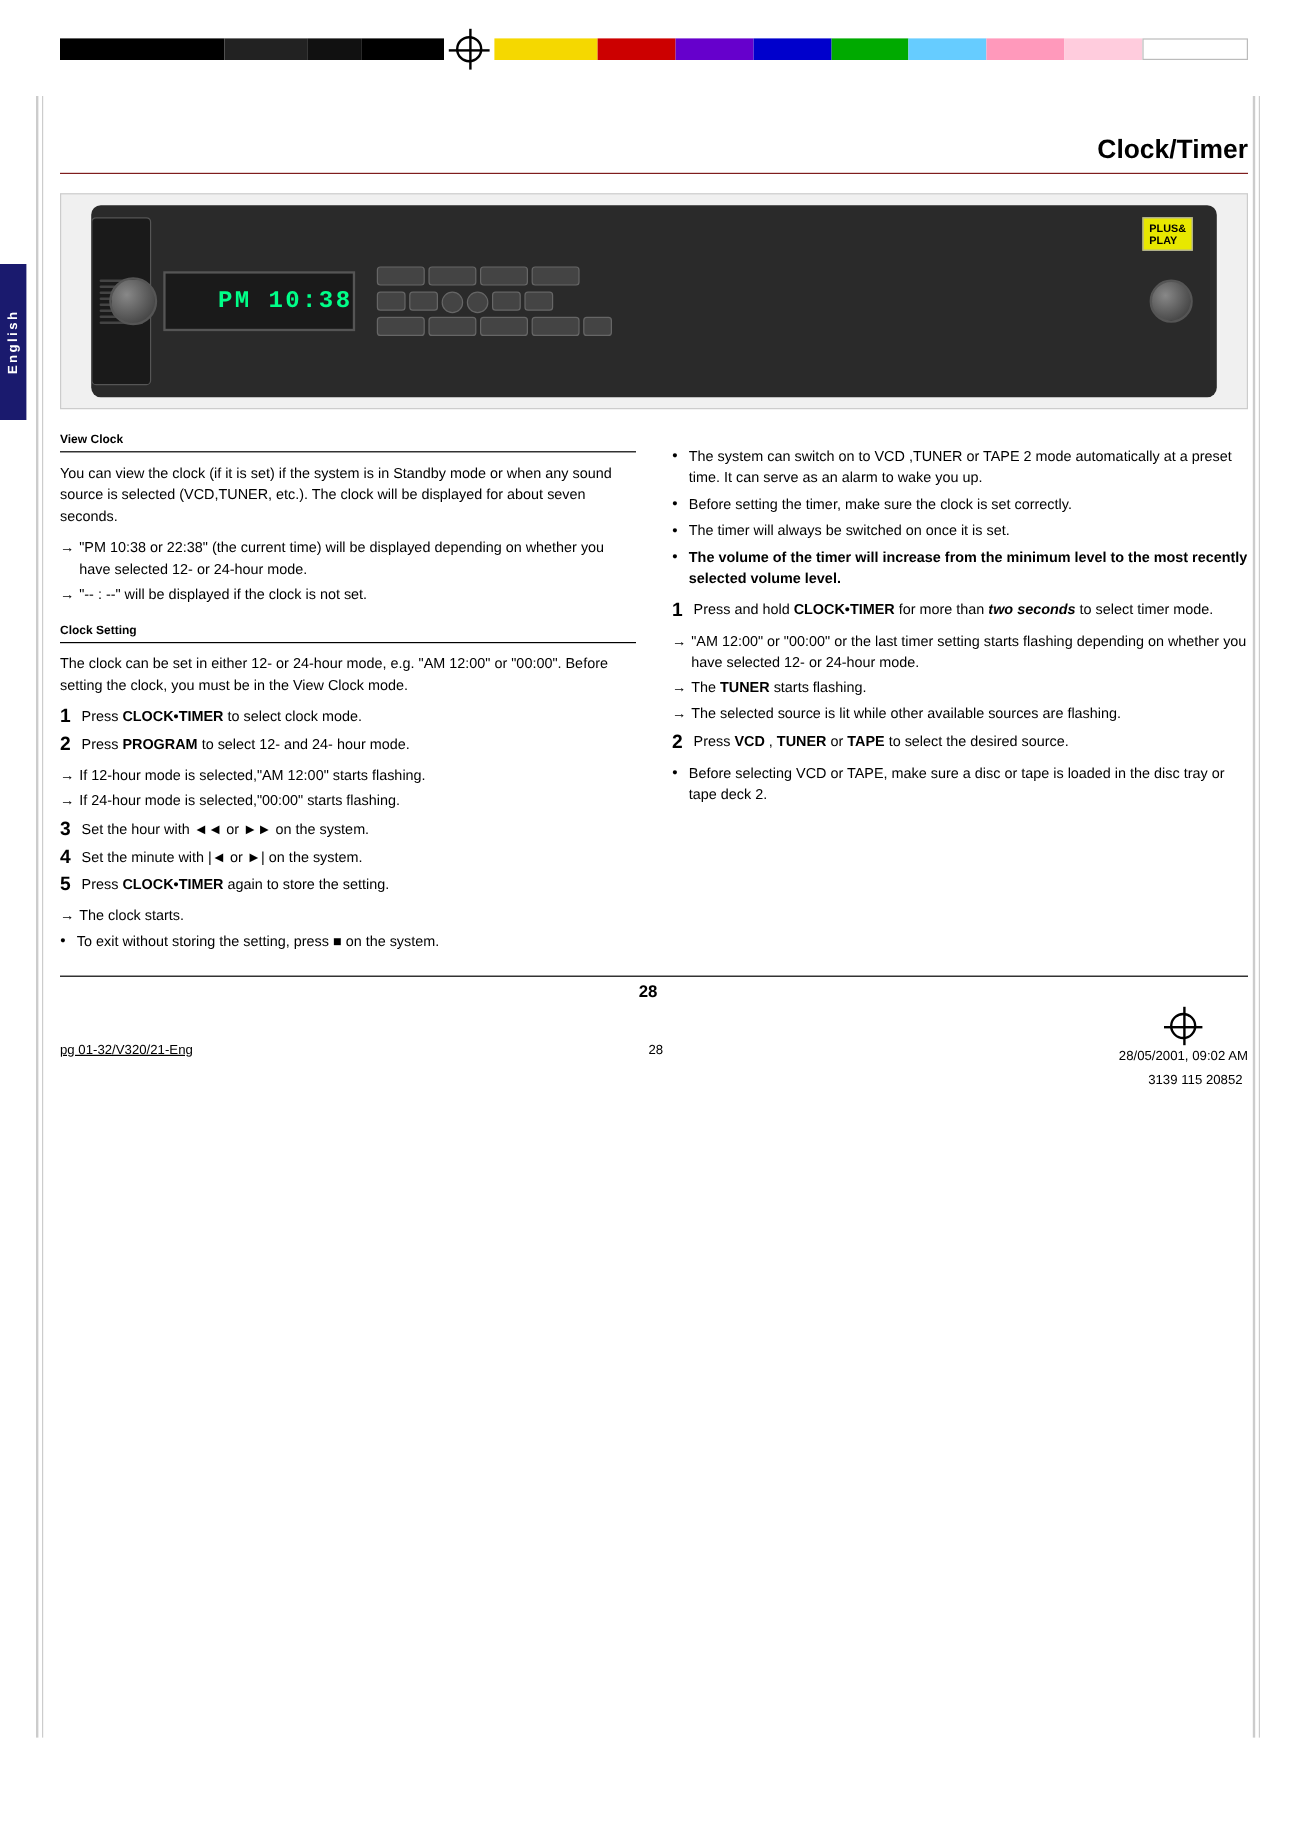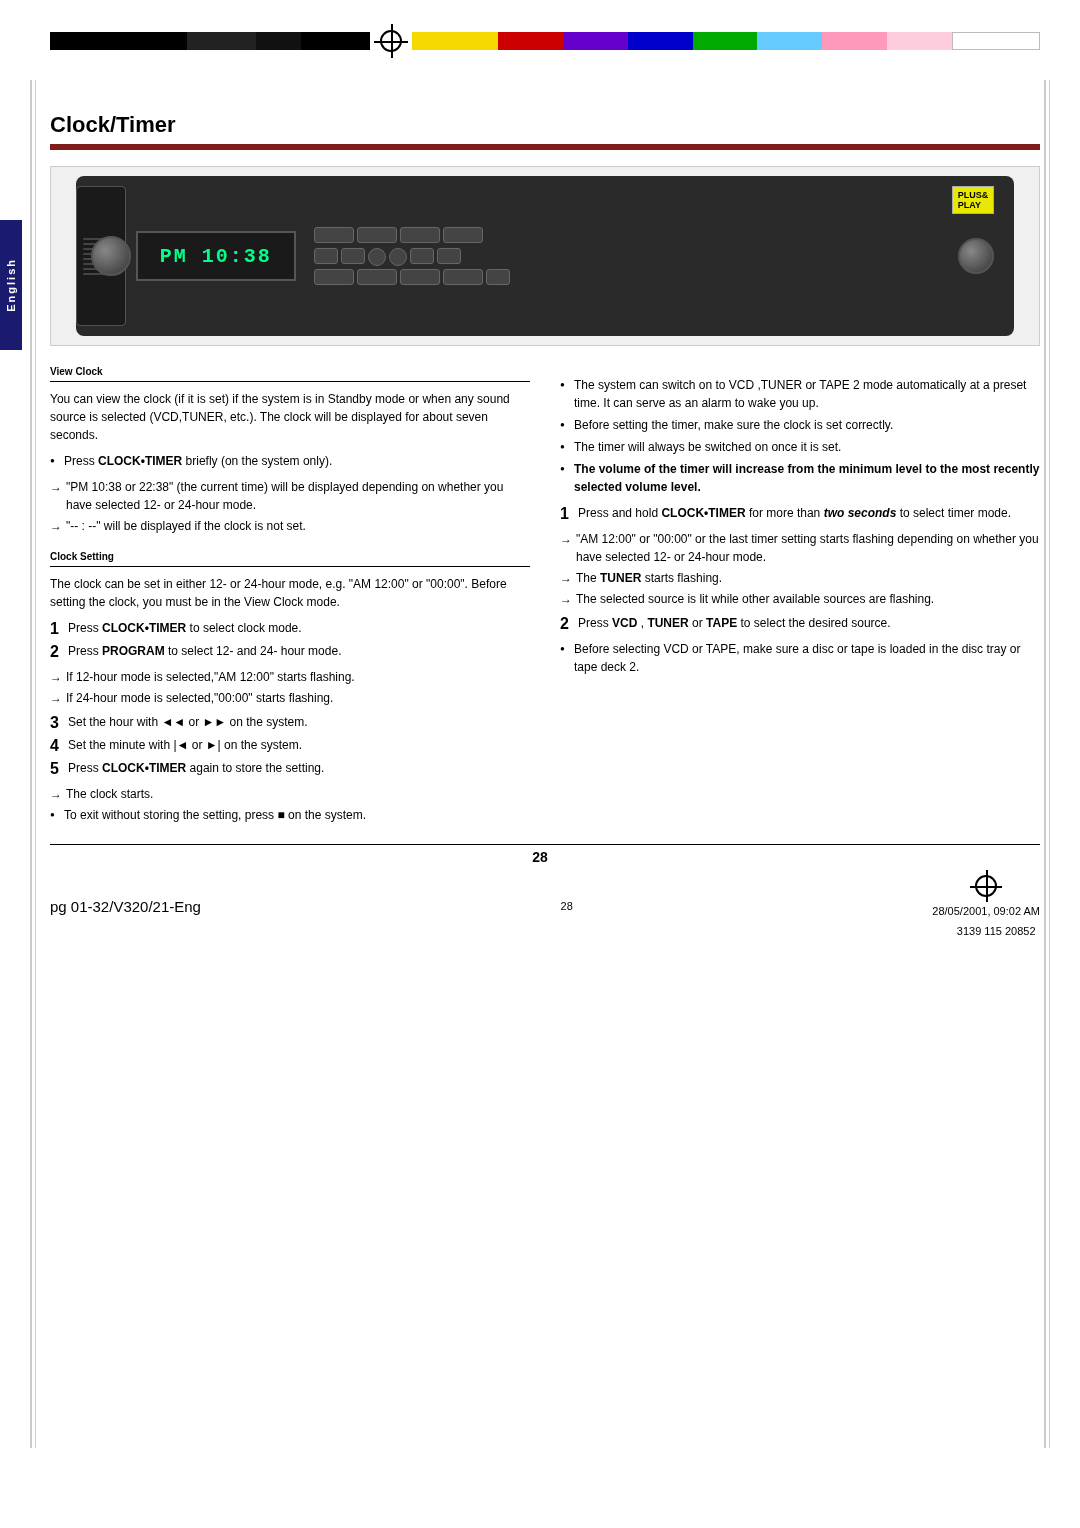--- a/index.html
+++ b/index.html
@@ -37,23 +37,24 @@
     
     .main-content {
       margin: 0 40px 0 50px;
       padding-top: 60px;
     }
 
     
     .page-title {
       font-size: 22px;
       font-weight: bold;
-      border-bottom: 6px solid #7f1d1d;
+      border-bottom: 1px solid #7f1d1d;
       padding-bottom: 6px;
       margin-bottom: 16px;
+      text-align: right;
     }
 
     
     .device-image {
       border: 1px solid #ccc;
       margin-bottom: 20px;
       background: #f0f0f0;
       width: 100%;
       height: 180px;
       position: relative;
@@ -72,21 +73,21 @@
       align-items: center;
     }
     .device-display {
       background: #1a1a1a;
       border: 2px solid #555;
       margin-left: 60px;
       width: 160px;
       height: 50px;
       display: flex;
       align-items: center;
-      justify-content: center;
+      justify-content: flex-end;
       color: #00ff88;
       font-size: 20px;
       font-weight: bold;
       font-family: 'Courier New', monospace;
       letter-spacing: 2px;
     }
     .device-controls {
       flex: 1;
       display: flex;
       flex-wrap: wrap;
@@ -496,25 +497,20 @@
       <div class="vol-knob"></div>
     </div>
   </div>
 
   <div class="two-col">
 
     <div class="left-col">
 
       <div class="section-heading">View Clock</div>
       <p class="body-text">You can view the clock (if it is set) if the system is in Standby mode or when any sound source is selected (VCD,TUNER, etc.). The clock will be displayed for about seven seconds.</p>
-      <ul class="bullet-list">
-        <li>
-          Press <span class="bold">CLOCK•TIMER</span><span> briefly (on the system only).</span>
-        </li>
-      </ul>
       <div class="arrow-text">"PM 10:38  or 22:38" (the current time) will be displayed depending on whether you have selected 12- or 24-hour mode.</div>
       <div class="arrow-text">"-- : --" will be displayed if the clock is not set.</div>
 
       <div style="margin-top:16px;">
         <div class="section-heading">Clock Setting</div>
         <p class="body-text">The clock can be set in either 12- or 24-hour mode, e.g. "AM 12:00" or "00:00". Before setting the clock, you must be in the View Clock mode.</p>
         <ol class="numbered-list">
           <li>
             <span class="num">1</span>
             Press <span class="bold">CLOCK•TIMER</span><span> to select clock mode.</span>
@@ -589,20 +585,20 @@
 
 </div>
 
 <hr class="bottom-rule" style="margin: 12px 40px 4px 50px;">
 
 <div style="text-align:center; font-size:14px; font-weight:bold; margin:4px 0;">
   <span>28</span>
 </div>
 
 <div class="footer-bar">
-  <span style="font-size:15px;">pg 01-32/V320/21-Eng</span>
+  <span style="font-size:11px;text-decoration:underline;">pg 01-32/V320/21-Eng</span>
   <span style="font-size:11px;">28</span>
   <div style="display:flex; align-items:center; gap:8px;flex-direction:column;">
     <div class="bottom-crosshair"></div>
     <span style="font-size:11px;">28/05/2001, 09:02 AM</span>
     <span style="font-size:11px; margin-left:20px;">3139 115 20852</span>
   </div>
 </div>
 
 </body></html>

